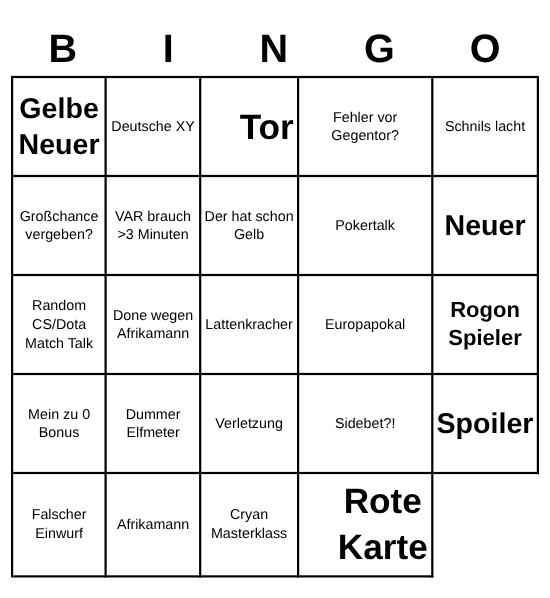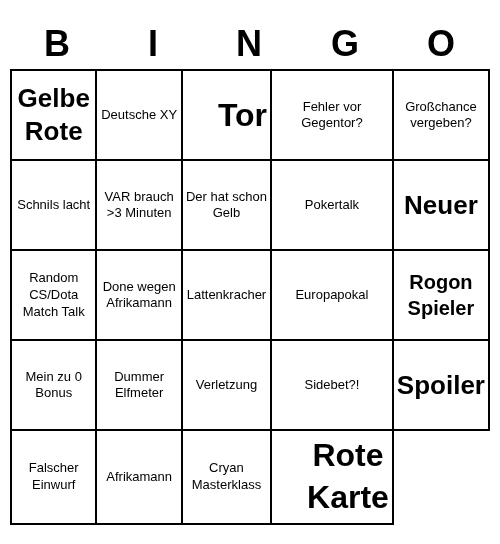--- a/index.html
+++ b/index.html
@@ -85,36 +85,36 @@
 <div class="bingo-container">
   <div class="bingo-header">
   <div class="header-cell">B</div>
       <div class="header-cell">I</div>
       <div class="header-cell">N</div>
       <div class="header-cell">G</div>
       <div class="header-cell">O</div>
     </div>
   <div class="bingo-grid">
   <div class="cell">
-        <span class="cell-text large">Gelbe Rote</span>
+        <span class="cell-text large">Gelbe Neuer</span>
       </div>
       <div class="cell">
         <span class="cell-text">Deutsche XY</span>
       </div>
       <div class="cell">
         <span class="cell-text xlarge">Tor</span>
       </div>
       <div class="cell">
         <span class="cell-text">Fehler vor Gegentor?</span>
       </div>
       <div class="cell">
-        <span class="cell-text">Großchance vergeben?</span>
+        <span class="cell-text">Schnils lacht</span>
       </div>
       <div class="cell">
-        <span class="cell-text">Schnils lacht</span>
+        <span class="cell-text">Großchance vergeben?</span>
       </div>
       <div class="cell">
         <span class="cell-text">VAR brauch &gt;3 Minuten</span>
       </div>
       <div class="cell">
         <span class="cell-text">Der hat schon Gelb</span>
       </div>
       <div class="cell">
         <span class="cell-text">Pokertalk</span>
       </div>

